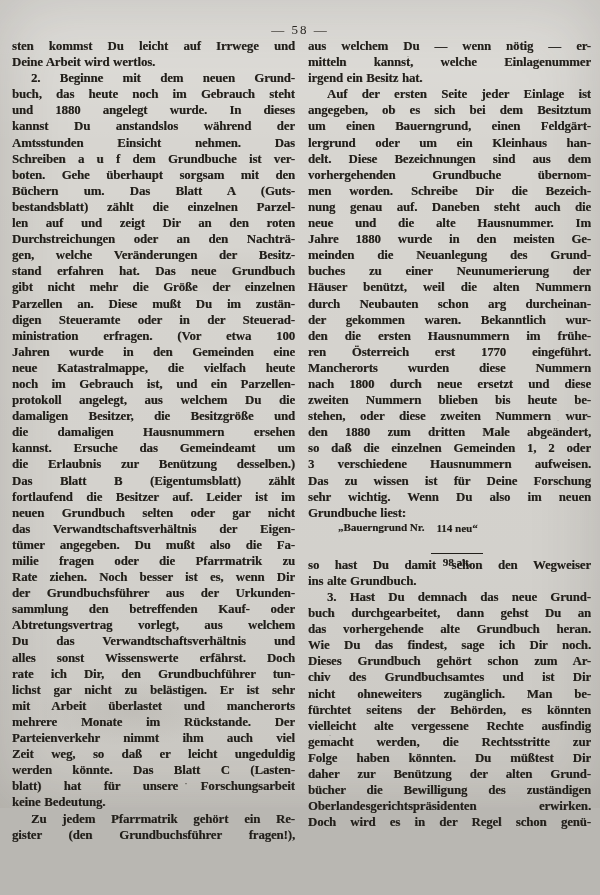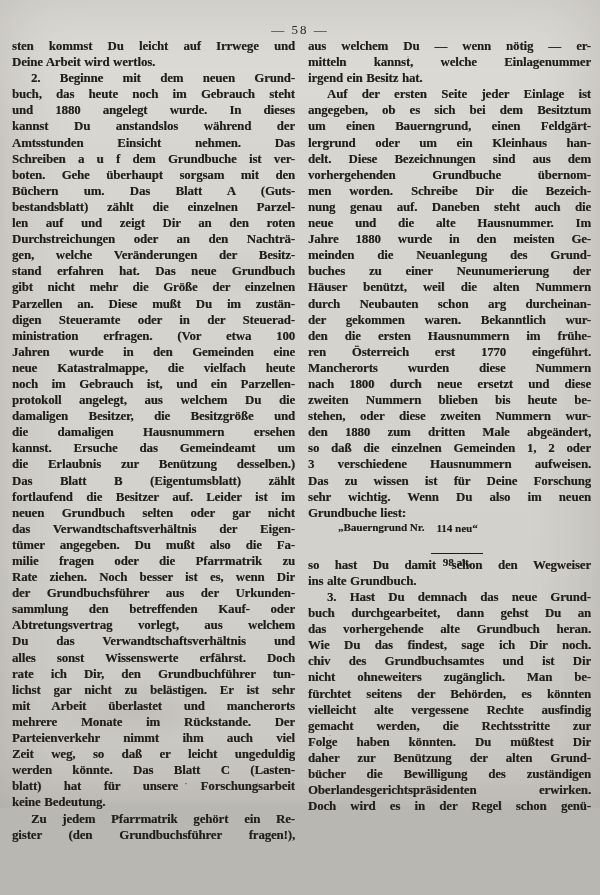--- a/index.html
+++ b/index.html
@@ -146,20 +146,21 @@
             <span class="frac-top">114 neu“</span>
             <span class="frac-bottom">98 alt,</span>
           </span>
         </div>
         <div class="line">so hast Du damit schon den Wegweiser</div>
         <div class="line end">ins alte Grundbuch.</div>
         <div class="line indent">3. Hast Du demnach das neue Grund-</div>
         <div class="line">buch durchgearbeitet, dann gehst Du an</div>
         <div class="line">das vorhergehende alte Grundbuch heran.</div>
         <div class="line">Wie Du das findest, sage ich Dir noch.</div>
+        <div class="line">Dieses Grundbuch gehört schon zum Ar-</div>
         <div class="line">chiv des Grundbuchsamtes und ist Dir</div>
         <div class="line">nicht ohneweiters zugänglich. Man be-</div>
         <div class="line">fürchtet seitens der Behörden, es könnten</div>
         <div class="line">vielleicht alte vergessene Rechte ausfindig</div>
         <div class="line">gemacht werden, die Rechtsstritte zur</div>
         <div class="line">Folge haben könnten. Du müßtest Dir</div>
         <div class="line">daher zur Benützung der alten Grund-</div>
         <div class="line">bücher die Bewilligung des zuständigen</div>
         <div class="line">Oberlandesgerichtspräsidenten erwirken.</div>
         <div class="line">Doch wird es in der Regel schon genü-</div>

